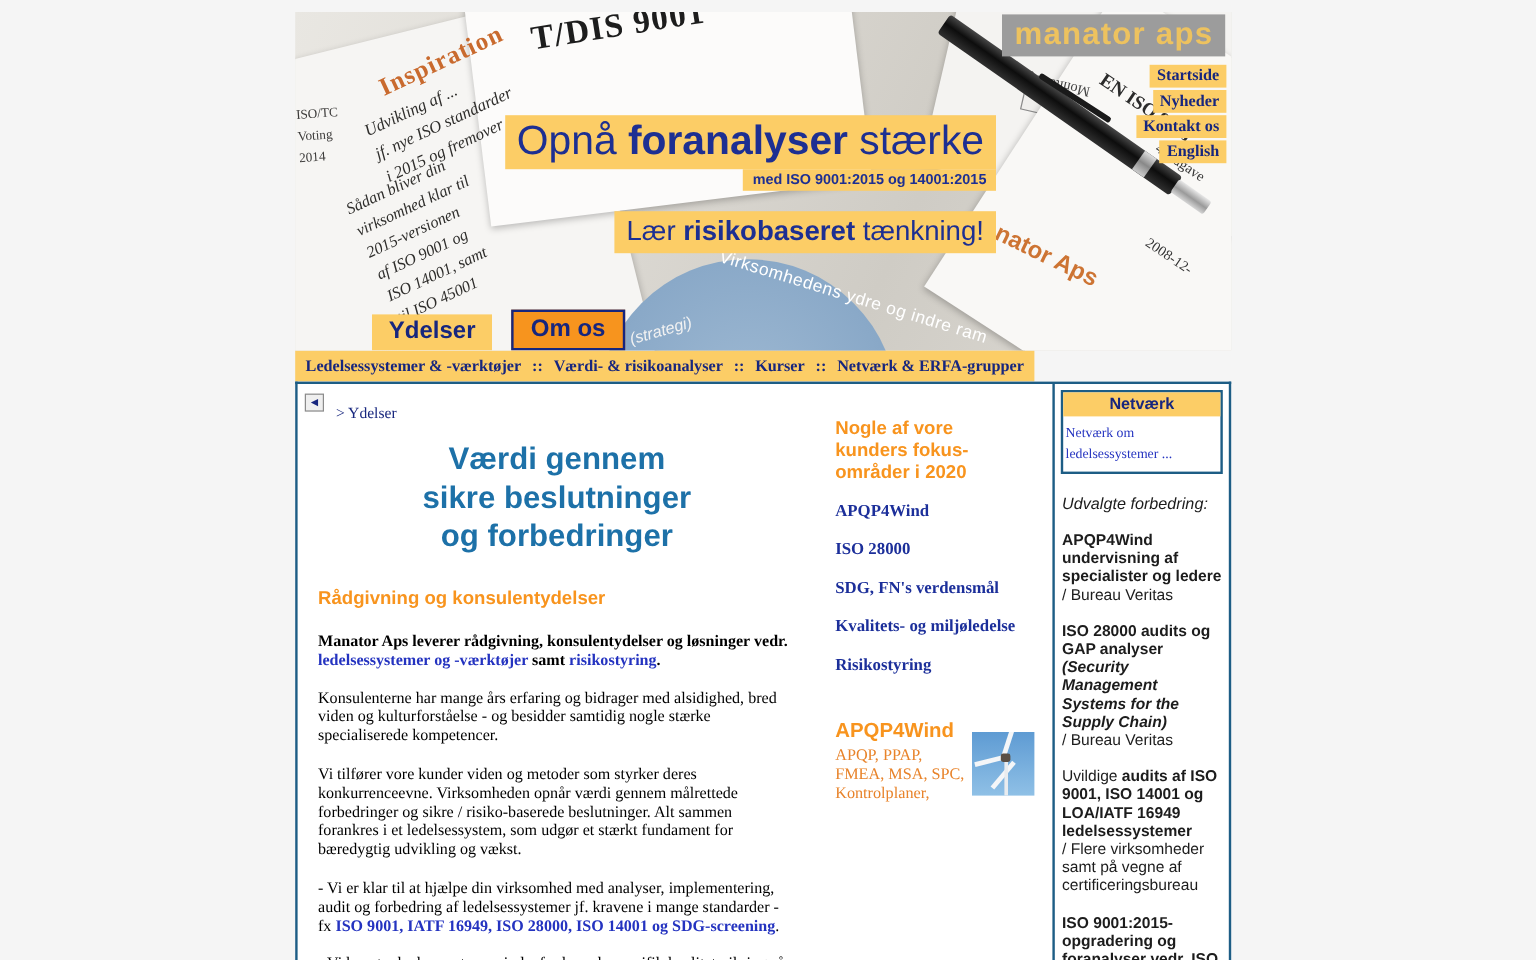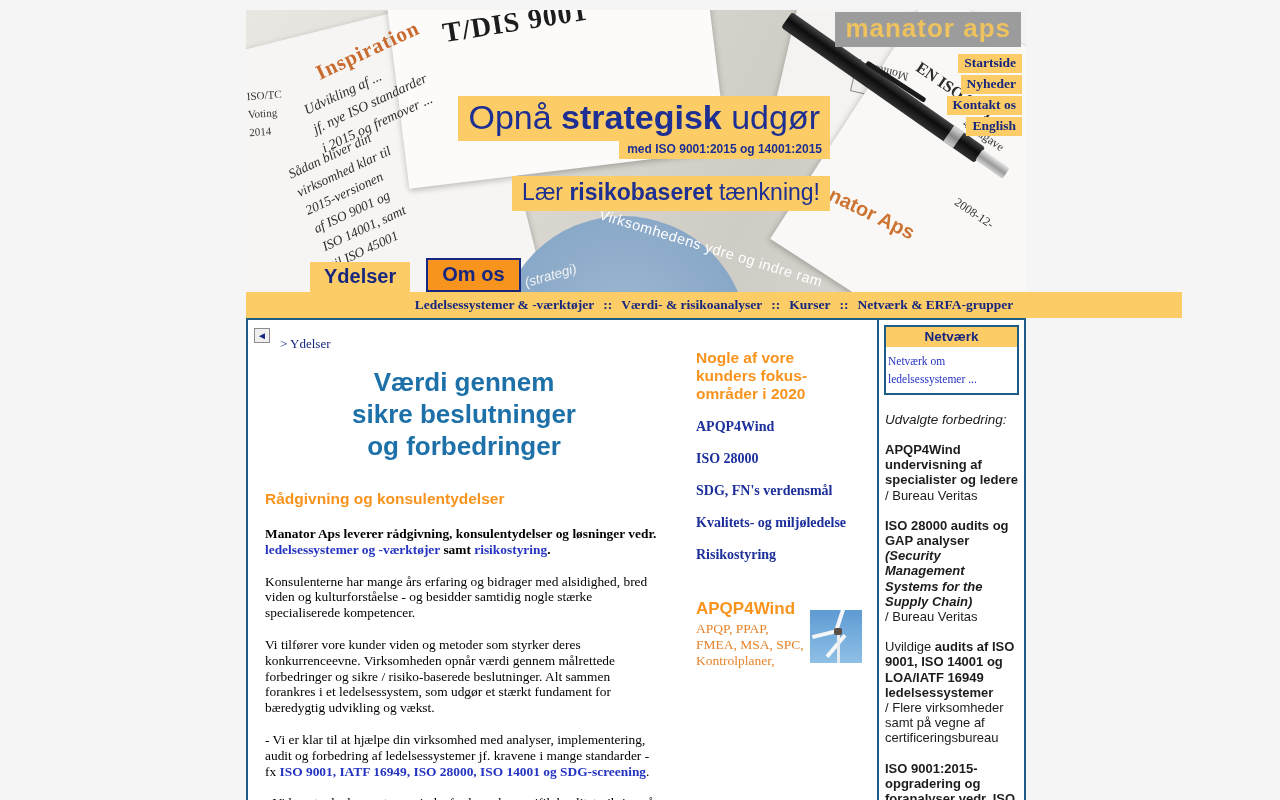--- a/index.html
+++ b/index.html
@@ -51,21 +51,21 @@
   .hero-title { font-size:34px; padding:2px 10px 4px; letter-spacing:0; }
   .hero-title b { font-weight:bold; }
   .hero-sub { font-size:12px; font-weight:bold; padding:1px 8px 3px; margin-top:0;margin-left:47px; }
   .hero-line2 { font-size:23px; padding:3px 10px 5px; margin-top:17px; }
   .tabs { position:absolute; left:64px; bottom:0; display:flex; align-items:flex-end; gap:16px; }
   .tab { font-size:20px; font-weight:bold; color:#17267e; padding:3px 14px 4px; cursor:pointer; }
   .tab-active { background:#fccd66; }
   .tab-om { background:#f7941e; border:2px solid #17267e; }
 
   
-  .main-nav { width:936px; height:26px; background:#fccd66; display:flex; justify-content:center; align-items:center;
+  .main-nav { width:616px; height:26px; background:#fccd66; display:flex; justify-content:center; align-items:center;
               font-family:"Liberation Serif",serif; font-weight:bold; font-size:13.5px; color:#17267e; gap:9px; }
   .main-nav a { color:#17267e; text-decoration:none; }
 
   
   .content { width:780px; min-height:482px; background:#fff; border:2px solid #1d5d85; border-bottom:none; display:flex; }
   .main-area { flex:1; padding:6px 0 0 6px; }
   .crumb-row { display:flex; align-items:center; gap:10px; padding-left:0; height:18px; }
   .back-btn { width:16px; height:15px; border:1px solid #8b8b8b; background:#efefef; color:#17267e;
               font-size:10px; line-height:13px; text-align:center; cursor:pointer; }
   .crumb { font-family:"Liberation Serif",serif; font-size:13px; color:#17267e; text-decoration:none;margin-top:17px; }
@@ -168,21 +168,21 @@
     <div class="logo-box">manator aps</div>
 
     <div class="topnav">
       <a href="#">Startside</a>
       <a href="#">Nyheder</a>
       <a href="#">Kontakt os</a>
       <a href="#">English</a>
     </div>
 
     <div class="hero-text">
-      <div class="chip hero-title"><span>Opnå </span><b>strategisk</b><span> udgør</span></div>
+      <div class="chip hero-title"><span>Opnå </span><b>foranalyser</b><span> stærke</span></div>
       <div class="chip hero-sub">med ISO 9001:2015 og 14001:2015</div>
       <div class="chip hero-line2"><span>Lær </span><b>risikobaseret</b><span> tænkning!</span></div>
     </div>
 
     <div class="tabs">
       <div class="tab tab-active">Ydelser</div>
       <div class="tab tab-om">Om os</div>
     </div>
   </div>
 

